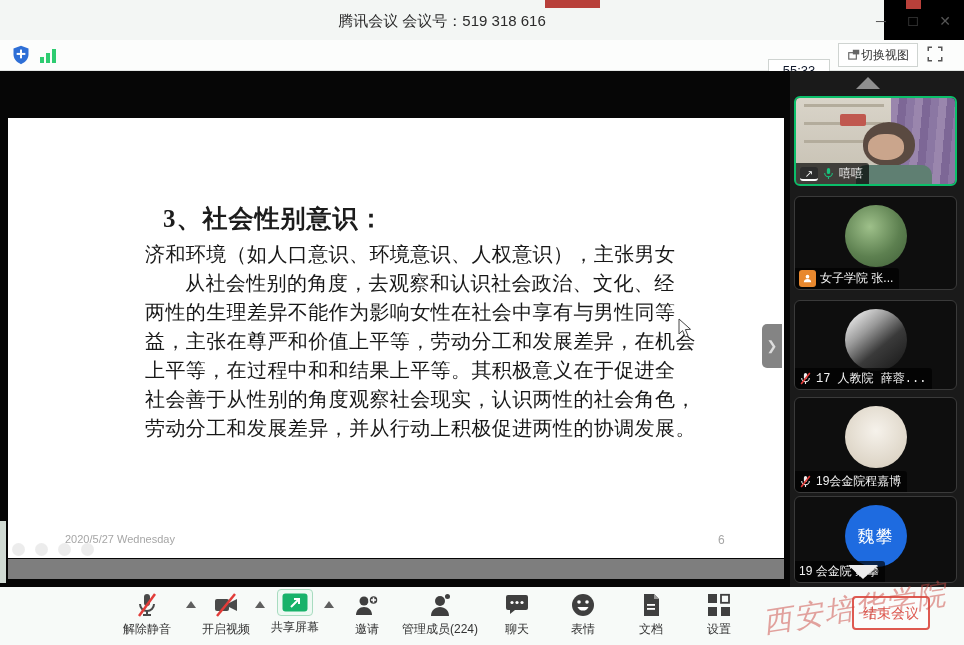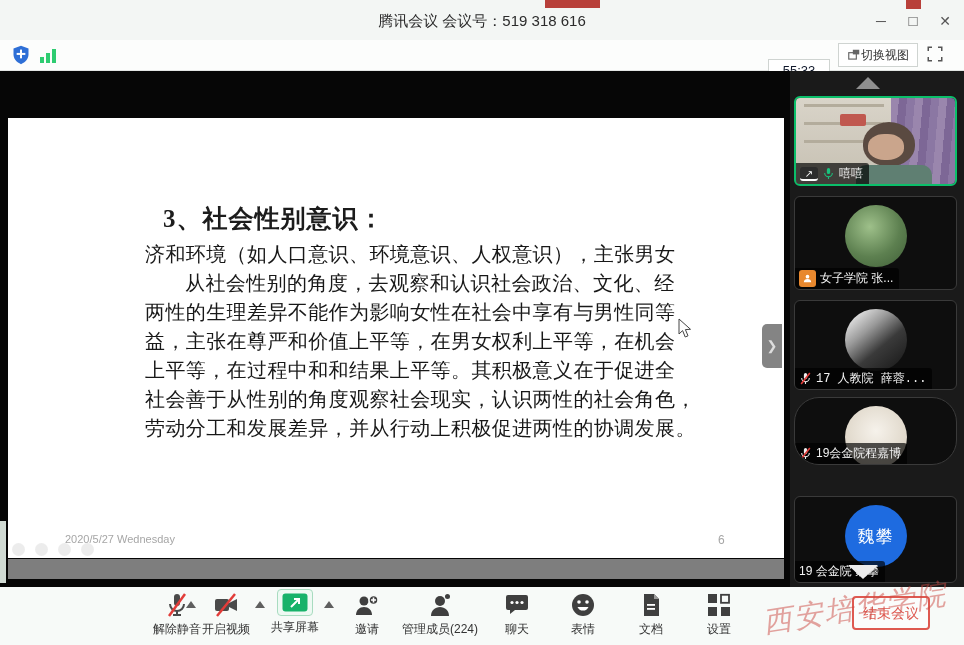--- a/index.html
+++ b/index.html
@@ -1,20 +1,20 @@
 <!DOCTYPE html>
 <html><head>
 <meta charset="utf-8">
 <style>
   * { margin:0; padding:0; box-sizing:border-box; }
   html,body { width:964px; height:645px; overflow:hidden; font-family:"Liberation Sans", sans-serif; }
   #app { position:relative; width:964px; height:645px; background:#000; overflow:hidden; }
 
   
-  .titlebar { position:absolute; left:0; top:0; width:964px; height:40px; background:#f3f6f4; }
+  .titlebar { position:absolute; left:0; top:0; width:884px; height:40px; background:#f3f6f4; }
   .titlebar-title { position:absolute; left:0; right:0; top:12px; text-align:center; font-size:15px; color:#2b2b2b; }
   .win-btn { position:absolute; top:10px; width:26px; height:22px; text-align:center; line-height:22px; font-size:14px; color:#555; cursor:default; }
   .red-strip { position:absolute; background:#b8403a; }
 
   
   .topbar { position:absolute; left:0; top:40px; width:964px; height:31px; background:#fcfdfc; border-bottom:1px solid #e2e5e3; }
   .shield-wrap { position:absolute; left:11px; top:4px; }
   .signal-wrap { position:absolute; left:40px; top:8px; }
   .timer-box { position:absolute; left:768px; top:19px; width:62px; height:24px; border:1px solid #cfd4d1; background:#fff; text-align:center; line-height:22px; font-size:13px; color:#0f172a; }
   .switchview { position:absolute; left:838px; top:3px; width:80px; height:24px; border:1px solid #cfd4d1; background:#fff; display:flex; align-items:center; justify-content:center; gap:0; font-size:12px; color:#333; }
@@ -117,21 +117,21 @@
   </div>
 
   <div class="main">
     <div class="left-sliver"></div>
     <div class="slide">
       <div class="slide-title">3、社会性别意识：</div>
       <div class="slide-body">
         <div class="line">济和环境（如人口意识、环境意识、人权意识），主张男女</div>
         <div class="line indent">从社会性别的角度，去观察和认识社会政治、文化、经</div>
         <div class="line">两性的生理差异不能作为影响女性在社会中享有与男性同等</div>
-        <div class="line">益，主张在尊严和价值上平等，在男女权利上平等，在机会</div>
+        <div class="line">益，主张在尊严和价值上平等，劳动分工和发展差异，在机会</div>
         <div class="line">上平等，在过程中和和结果上平等。其积极意义在于促进全</div>
         <div class="line">社会善于从性别的角度观察社会现实，认识两性的社会角色，</div>
         <div class="line">劳动分工和发展差异，并从行动上积极促进两性的协调发展。</div>
       </div>
       <div class="slide-footer-date">2020/5/27 Wednesday</div>
       <div class="slide-page-num">6</div>
       <div class="ppt-controls">
         <div class="dot"></div>
           <div class="dot"></div>
           <div class="dot"></div>
@@ -188,21 +188,21 @@
         <svg width="13" height="15" viewBox="0 0 24 24">
             <rect x="9" y="2" width="6" height="11" rx="3" fill="#eee"></rect>
             <path d="M5 11a7 7 0 0 0 14 0" stroke="#eee" stroke-width="2" fill="none"></path>
             <line x1="12" y1="18" x2="12" y2="22" stroke="#eee" stroke-width="2"></line>
             <line x1="4" y1="22" x2="20" y2="2" stroke="#e23c39" stroke-width="3"></line>
           </svg>
         <span>17 人教院 薛蓉...</span>
       </div>
     </div>
 
-    <div class="tile" style="top:326px; height:68px;border-radius:25px;">
+    <div class="tile" style="top:326px; height:96px;">
       <div class="avatar av-c av4"></div>
       <div class="namebar">
         <svg width="13" height="15" viewBox="0 0 24 24">
             <rect x="9" y="2" width="6" height="11" rx="3" fill="#eee"></rect>
             <path d="M5 11a7 7 0 0 0 14 0" stroke="#eee" stroke-width="2" fill="none"></path>
             <line x1="12" y1="18" x2="12" y2="22" stroke="#eee" stroke-width="2"></line>
             <line x1="4" y1="22" x2="20" y2="2" stroke="#e23c39" stroke-width="3"></line>
           </svg>
         <span>19会金院程嘉博</span>
       </div>
@@ -213,21 +213,21 @@
       <div class="namebar">
         <span>19 会金院 魏攀</span>
       </div>
     </div>
 
     <div class="scroll-down"></div>
   </div>
 
   <div class="bottombar">
 
-    <div class="tb-item" style="left:147px;margin-left:30px;">
+    <div class="tb-item" style="left:147px;">
       <svg width="26" height="26" viewBox="0 0 26 26">
           <rect x="10" y="2" width="6" height="12" rx="3" fill="#4a4a4a"></rect>
           <path d="M6 12a7 7 0 0 0 14 0" stroke="#4a4a4a" stroke-width="2" fill="none"></path>
           <line x1="13" y1="19" x2="13" y2="23" stroke="#4a4a4a" stroke-width="2"></line>
           <line x1="9" y1="23" x2="17" y2="23" stroke="#4a4a4a" stroke-width="2"></line>
           <line x1="5" y1="24" x2="21" y2="2" stroke="#e23c39" stroke-width="2.5"></line>
         </svg>
       <span class="lbl">解除静音</span>
     </div>
     <div class="tb-caret" style="left:186px;"></div>

